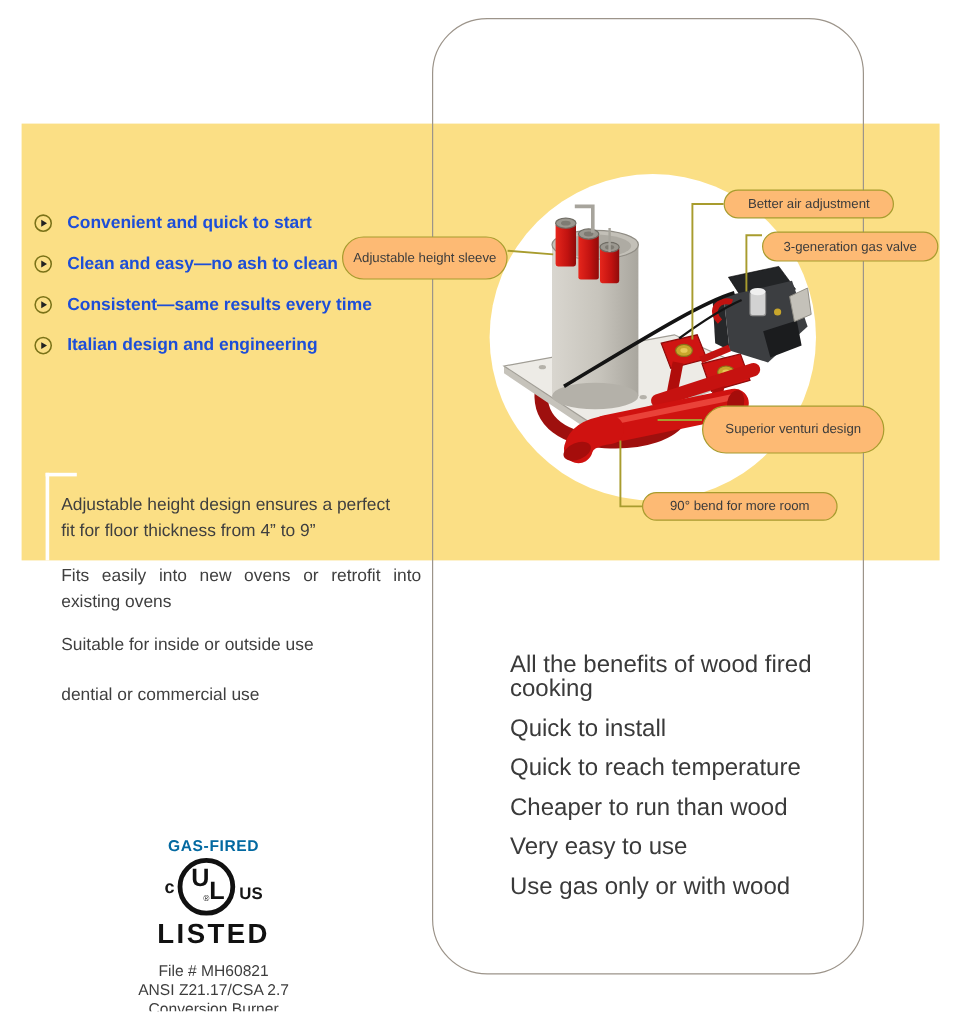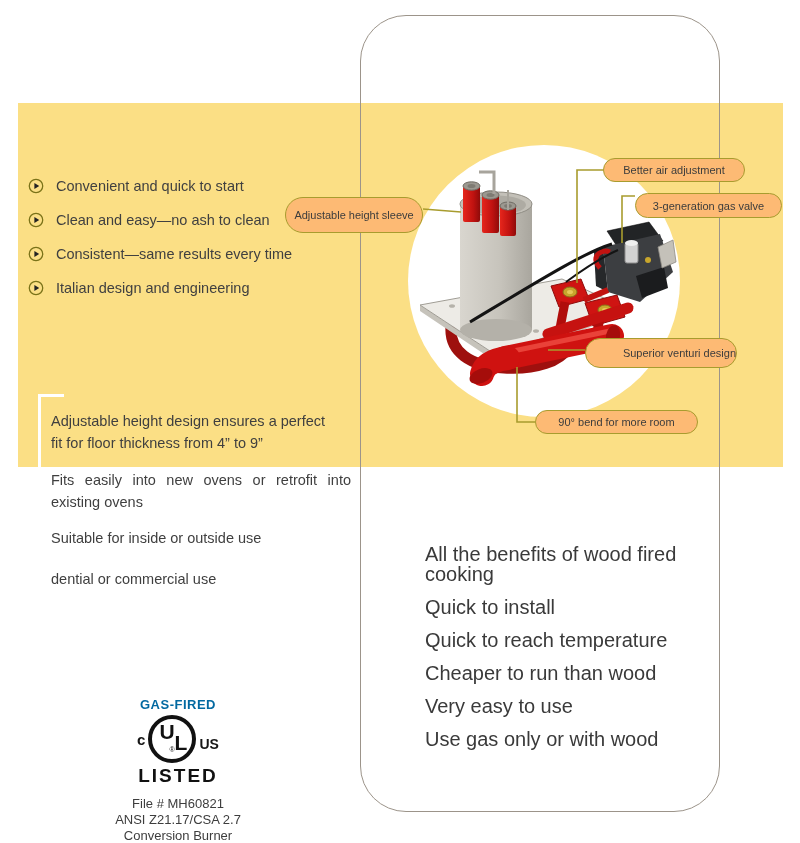--- a/index.html
+++ b/index.html
@@ -16,57 +16,57 @@
   
   .circle{position:absolute;left:408px;top:145px;width:272px;height:272px;border-radius:50%;background:#ffffff;}
 
   
   .overlay{position:absolute;left:0;top:0;width:800px;height:843px;pointer-events:none;}
 
   
   .features{position:absolute;left:28px;top:176px;}
   .feature{display:flex;align-items:center;height:20px;margin-bottom:14px;}
   .feature .bicon{width:16px;height:16px;margin-right:12px;flex:0 0 auto;}
-  .feature .ftext{font-size:14.5px;color:#404040;}
+  .feature .ftext{font-size:14.5px;color:#1d4ed8;font-weight:bold;}
 
   
   .para{position:absolute;left:51px;width:300px;font-size:14.5px;line-height:22px;color:#3f3f3f;}
   .p1{top:410px;} .p2{top:469px;} .p3{top:527px;} .p4{top:568px;}
   .jline{display:block;text-align:justify;text-align-last:justify;}
   .lline{display:block;}
 
   
   .bracket-v{position:absolute;left:38px;top:394px;width:2.5px;height:73px;background:#ffffff;}
   .bracket-h{position:absolute;left:38px;top:394px;width:26px;height:2.5px;background:#ffffff;}
 
   
   .pill{position:absolute;box-sizing:border-box;background:#fdba74;border:1.5px solid #a89c2e;
         border-radius:999px;display:flex;align-items:center;justify-content:center;
         font-size:11px;color:#3c3c3c;white-space:nowrap;}
   .pill-sleeve{left:285px;top:197px;width:138px;height:36px;}
   .pill-air{left:603px;top:158px;width:142px;height:24px;}
   .pill-valve{left:635px;top:193px;width:147px;height:25px;align-items:center;}
-  .pill-venturi{left:585px;top:338px;width:152px;height:30px;justify-content:flex-end;}
+  .pill-venturi{left:585px;top:338px;width:152px;height:40px;}
   .pill-bend{left:535px;top:410px;width:163px;height:24px;}
 
   
   .benefits{position:absolute;left:425px;top:544px;width:280px;}
   .benefit{font-size:20px;line-height:20px;margin-bottom:13px;color:#3a3a3a;}
 
   
   .cert{position:absolute;left:93px;top:697px;width:170px;text-align:center;color:#161616;}
   .cert-heading{font-size:13px;font-weight:700;letter-spacing:.5px;color:#0369a1;}
   .mark-row{margin-top:3px;display:flex;align-items:center;justify-content:center;}
   .mark-c{font-size:15px;font-weight:700;margin-right:3px;}
   .mark-us{font-size:14px;font-weight:700;margin-left:3px;margin-top:10px;}
   .ul-circle{position:relative;width:48px;height:48px;border:4px solid #111;border-radius:50%;box-sizing:border-box;flex:0 0 auto;}
   .ul-u{position:absolute;left:7px;top:1px;font-size:21px;font-weight:800;color:#111;}
   .ul-l{position:absolute;left:22px;top:12px;font-size:21px;font-weight:800;color:#111;}
   .ul-r{position:absolute;left:17px;top:27px;font-size:7px;color:#111;}
-  .cert-listed{margin-top:2px;font-size:19px;font-weight:700;letter-spacing:2px;color:#111;}
+  .cert-listed{margin-top:2px;font-size:23px;font-weight:700;letter-spacing:2px;color:#111;}
   .cert-line{font-size:13px;line-height:16px;color:#3d3d3d;}
   .cert-lines{margin-top:9px;}
 </style>
 </head>
 <body>
 
 <div class="page">
 
   <div class="band"></div>
   <div class="card"></div>

